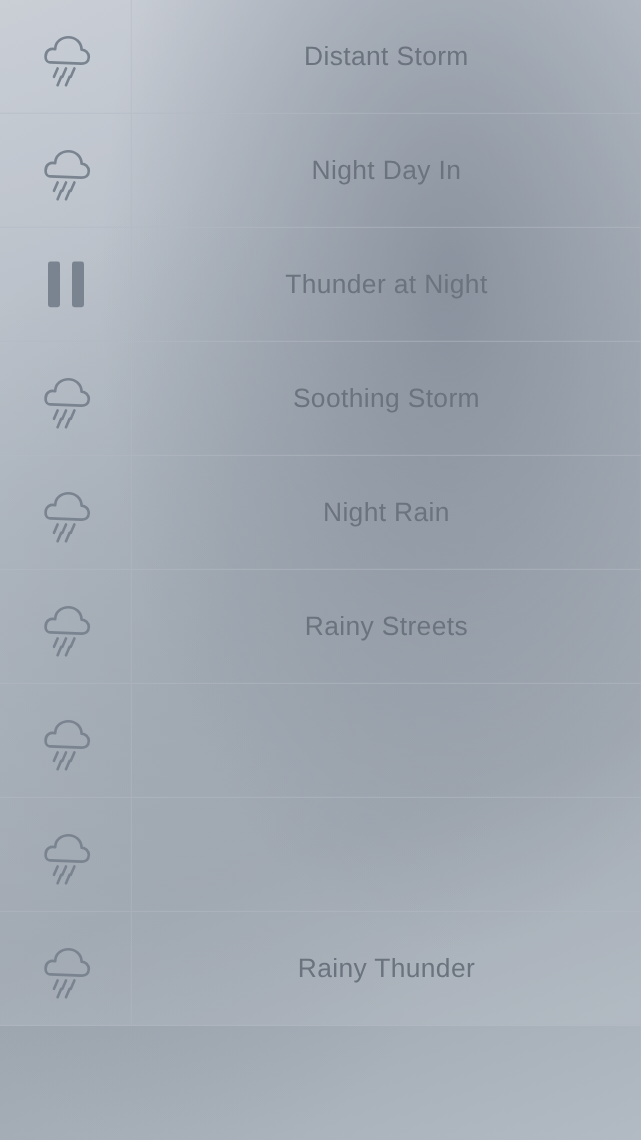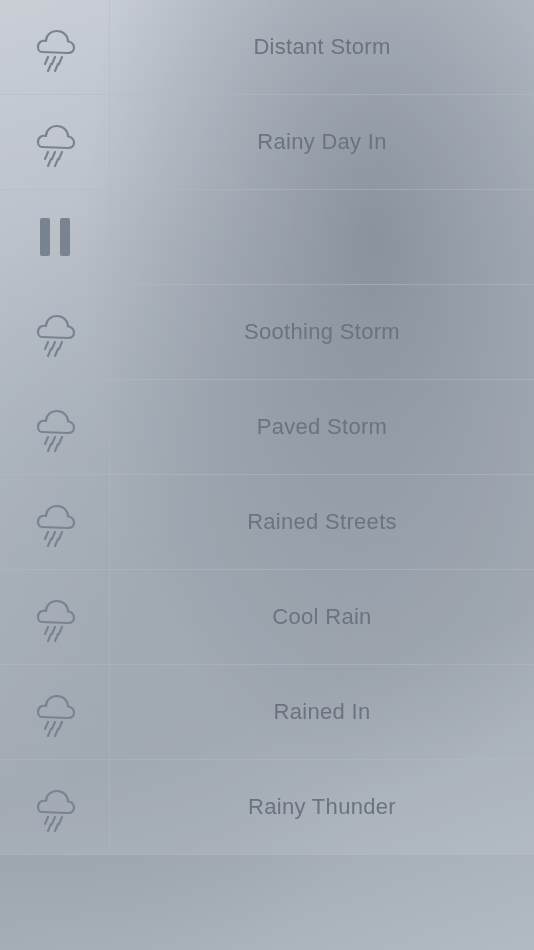--- a/index.html
+++ b/index.html
@@ -127,30 +127,33 @@
       <path d="M14 32 C14 32 10 32 10 27 C10 22 14 20 18 21 C18 15 23 11 29 11 C35 11 40 15.5 40 21.5 C43 21.5 46 24 46 27.5 C46 31.5 43 33 40 33 L14 32Z" stroke="#7a8490" stroke-width="2.2" stroke-linecap="round" stroke-linejoin="round" fill="none"></path>
 
       <line x1="20" y1="37" x2="17" y2="44" stroke="#7a8490" stroke-width="2.2" stroke-linecap="round"></line>
       <line x1="27" y1="37" x2="24" y2="44" stroke="#7a8490" stroke-width="2.2" stroke-linecap="round"></line>
       <line x1="34" y1="37" x2="31" y2="44" stroke="#7a8490" stroke-width="2.2" stroke-linecap="round"></line>
       <line x1="23" y1="44" x2="20" y2="51" stroke="#7a8490" stroke-width="2.2" stroke-linecap="round"></line>
       <line x1="30" y1="44" x2="27" y2="51" stroke="#7a8490" stroke-width="2.2" stroke-linecap="round"></line>
     </svg>
       </div>
       <div class="label-col">
-        <span class="item-label">Rainy Day In</span>
+        <span class="item-label">Night Day In</span>
       </div>
     </div>
     <div class="list-item">
       <div class="icon-col">
         <div class="pause-icon">
       <div class="pause-bar"></div>
       <div class="pause-bar"></div>
     </div>
       </div>
+      <div class="label-col">
+        <span class="item-label">Thunder at Night</span>
+      </div>
     </div>
     <div class="list-item">
       <div class="icon-col">
         <svg class="rain-icon" viewBox="0 0 54 54" fill="none" xmlns="http://www.w3.org/2000/svg">
 
       <path d="M14 32 C14 32 10 32 10 27 C10 22 14 20 18 21 C18 15 23 11 29 11 C35 11 40 15.5 40 21.5 C43 21.5 46 24 46 27.5 C46 31.5 43 33 40 33 L14 32Z" stroke="#7a8490" stroke-width="2.2" stroke-linecap="round" stroke-linejoin="round" fill="none"></path>
 
       <line x1="20" y1="37" x2="17" y2="44" stroke="#7a8490" stroke-width="2.2" stroke-linecap="round"></line>
       <line x1="27" y1="37" x2="24" y2="44" stroke="#7a8490" stroke-width="2.2" stroke-linecap="round"></line>
       <line x1="34" y1="37" x2="31" y2="44" stroke="#7a8490" stroke-width="2.2" stroke-linecap="round"></line>
@@ -169,72 +172,66 @@
       <path d="M14 32 C14 32 10 32 10 27 C10 22 14 20 18 21 C18 15 23 11 29 11 C35 11 40 15.5 40 21.5 C43 21.5 46 24 46 27.5 C46 31.5 43 33 40 33 L14 32Z" stroke="#7a8490" stroke-width="2.2" stroke-linecap="round" stroke-linejoin="round" fill="none"></path>
 
       <line x1="20" y1="37" x2="17" y2="44" stroke="#7a8490" stroke-width="2.2" stroke-linecap="round"></line>
       <line x1="27" y1="37" x2="24" y2="44" stroke="#7a8490" stroke-width="2.2" stroke-linecap="round"></line>
       <line x1="34" y1="37" x2="31" y2="44" stroke="#7a8490" stroke-width="2.2" stroke-linecap="round"></line>
       <line x1="23" y1="44" x2="20" y2="51" stroke="#7a8490" stroke-width="2.2" stroke-linecap="round"></line>
       <line x1="30" y1="44" x2="27" y2="51" stroke="#7a8490" stroke-width="2.2" stroke-linecap="round"></line>
     </svg>
       </div>
       <div class="label-col">
-        <span class="item-label">Paved Storm</span>
-      </div>
-    </div>
-    <div class="list-item">
-      <div class="icon-col">
-        <svg class="rain-icon" viewBox="0 0 54 54" fill="none" xmlns="http://www.w3.org/2000/svg">
-
-      <path d="M14 32 C14 32 10 32 10 27 C10 22 14 20 18 21 C18 15 23 11 29 11 C35 11 40 15.5 40 21.5 C43 21.5 46 24 46 27.5 C46 31.5 43 33 40 33 L14 32Z" stroke="#7a8490" stroke-width="2.2" stroke-linecap="round" stroke-linejoin="round" fill="none"></path>
-
-      <line x1="20" y1="37" x2="17" y2="44" stroke="#7a8490" stroke-width="2.2" stroke-linecap="round"></line>
-      <line x1="27" y1="37" x2="24" y2="44" stroke="#7a8490" stroke-width="2.2" stroke-linecap="round"></line>
-      <line x1="34" y1="37" x2="31" y2="44" stroke="#7a8490" stroke-width="2.2" stroke-linecap="round"></line>
-      <line x1="23" y1="44" x2="20" y2="51" stroke="#7a8490" stroke-width="2.2" stroke-linecap="round"></line>
-      <line x1="30" y1="44" x2="27" y2="51" stroke="#7a8490" stroke-width="2.2" stroke-linecap="round"></line>
-    </svg>
-      </div>
-      <div class="label-col">
-        <span class="item-label">Rained Streets</span>
-      </div>
-    </div>
-    <div class="list-item">
-      <div class="icon-col">
-        <svg class="rain-icon" viewBox="0 0 54 54" fill="none" xmlns="http://www.w3.org/2000/svg">
-
-      <path d="M14 32 C14 32 10 32 10 27 C10 22 14 20 18 21 C18 15 23 11 29 11 C35 11 40 15.5 40 21.5 C43 21.5 46 24 46 27.5 C46 31.5 43 33 40 33 L14 32Z" stroke="#7a8490" stroke-width="2.2" stroke-linecap="round" stroke-linejoin="round" fill="none"></path>
-
-      <line x1="20" y1="37" x2="17" y2="44" stroke="#7a8490" stroke-width="2.2" stroke-linecap="round"></line>
-      <line x1="27" y1="37" x2="24" y2="44" stroke="#7a8490" stroke-width="2.2" stroke-linecap="round"></line>
-      <line x1="34" y1="37" x2="31" y2="44" stroke="#7a8490" stroke-width="2.2" stroke-linecap="round"></line>
-      <line x1="23" y1="44" x2="20" y2="51" stroke="#7a8490" stroke-width="2.2" stroke-linecap="round"></line>
-      <line x1="30" y1="44" x2="27" y2="51" stroke="#7a8490" stroke-width="2.2" stroke-linecap="round"></line>
-    </svg>
-      </div>
-      <div class="label-col">
-        <span class="item-label">Cool Rain</span>
-      </div>
-    </div>
-    <div class="list-item">
-      <div class="icon-col">
-        <svg class="rain-icon" viewBox="0 0 54 54" fill="none" xmlns="http://www.w3.org/2000/svg">
-
-      <path d="M14 32 C14 32 10 32 10 27 C10 22 14 20 18 21 C18 15 23 11 29 11 C35 11 40 15.5 40 21.5 C43 21.5 46 24 46 27.5 C46 31.5 43 33 40 33 L14 32Z" stroke="#7a8490" stroke-width="2.2" stroke-linecap="round" stroke-linejoin="round" fill="none"></path>
-
-      <line x1="20" y1="37" x2="17" y2="44" stroke="#7a8490" stroke-width="2.2" stroke-linecap="round"></line>
-      <line x1="27" y1="37" x2="24" y2="44" stroke="#7a8490" stroke-width="2.2" stroke-linecap="round"></line>
-      <line x1="34" y1="37" x2="31" y2="44" stroke="#7a8490" stroke-width="2.2" stroke-linecap="round"></line>
-      <line x1="23" y1="44" x2="20" y2="51" stroke="#7a8490" stroke-width="2.2" stroke-linecap="round"></line>
-      <line x1="30" y1="44" x2="27" y2="51" stroke="#7a8490" stroke-width="2.2" stroke-linecap="round"></line>
-    </svg>
-      </div>
-      <div class="label-col">
-        <span class="item-label">Rained In</span>
+        <span class="item-label">Night Rain</span>
+      </div>
+    </div>
+    <div class="list-item">
+      <div class="icon-col">
+        <svg class="rain-icon" viewBox="0 0 54 54" fill="none" xmlns="http://www.w3.org/2000/svg">
+
+      <path d="M14 32 C14 32 10 32 10 27 C10 22 14 20 18 21 C18 15 23 11 29 11 C35 11 40 15.5 40 21.5 C43 21.5 46 24 46 27.5 C46 31.5 43 33 40 33 L14 32Z" stroke="#7a8490" stroke-width="2.2" stroke-linecap="round" stroke-linejoin="round" fill="none"></path>
+
+      <line x1="20" y1="37" x2="17" y2="44" stroke="#7a8490" stroke-width="2.2" stroke-linecap="round"></line>
+      <line x1="27" y1="37" x2="24" y2="44" stroke="#7a8490" stroke-width="2.2" stroke-linecap="round"></line>
+      <line x1="34" y1="37" x2="31" y2="44" stroke="#7a8490" stroke-width="2.2" stroke-linecap="round"></line>
+      <line x1="23" y1="44" x2="20" y2="51" stroke="#7a8490" stroke-width="2.2" stroke-linecap="round"></line>
+      <line x1="30" y1="44" x2="27" y2="51" stroke="#7a8490" stroke-width="2.2" stroke-linecap="round"></line>
+    </svg>
+      </div>
+      <div class="label-col">
+        <span class="item-label">Rainy Streets</span>
+      </div>
+    </div>
+    <div class="list-item">
+      <div class="icon-col">
+        <svg class="rain-icon" viewBox="0 0 54 54" fill="none" xmlns="http://www.w3.org/2000/svg">
+
+      <path d="M14 32 C14 32 10 32 10 27 C10 22 14 20 18 21 C18 15 23 11 29 11 C35 11 40 15.5 40 21.5 C43 21.5 46 24 46 27.5 C46 31.5 43 33 40 33 L14 32Z" stroke="#7a8490" stroke-width="2.2" stroke-linecap="round" stroke-linejoin="round" fill="none"></path>
+
+      <line x1="20" y1="37" x2="17" y2="44" stroke="#7a8490" stroke-width="2.2" stroke-linecap="round"></line>
+      <line x1="27" y1="37" x2="24" y2="44" stroke="#7a8490" stroke-width="2.2" stroke-linecap="round"></line>
+      <line x1="34" y1="37" x2="31" y2="44" stroke="#7a8490" stroke-width="2.2" stroke-linecap="round"></line>
+      <line x1="23" y1="44" x2="20" y2="51" stroke="#7a8490" stroke-width="2.2" stroke-linecap="round"></line>
+      <line x1="30" y1="44" x2="27" y2="51" stroke="#7a8490" stroke-width="2.2" stroke-linecap="round"></line>
+    </svg>
+      </div>
+    </div>
+    <div class="list-item">
+      <div class="icon-col">
+        <svg class="rain-icon" viewBox="0 0 54 54" fill="none" xmlns="http://www.w3.org/2000/svg">
+
+      <path d="M14 32 C14 32 10 32 10 27 C10 22 14 20 18 21 C18 15 23 11 29 11 C35 11 40 15.5 40 21.5 C43 21.5 46 24 46 27.5 C46 31.5 43 33 40 33 L14 32Z" stroke="#7a8490" stroke-width="2.2" stroke-linecap="round" stroke-linejoin="round" fill="none"></path>
+
+      <line x1="20" y1="37" x2="17" y2="44" stroke="#7a8490" stroke-width="2.2" stroke-linecap="round"></line>
+      <line x1="27" y1="37" x2="24" y2="44" stroke="#7a8490" stroke-width="2.2" stroke-linecap="round"></line>
+      <line x1="34" y1="37" x2="31" y2="44" stroke="#7a8490" stroke-width="2.2" stroke-linecap="round"></line>
+      <line x1="23" y1="44" x2="20" y2="51" stroke="#7a8490" stroke-width="2.2" stroke-linecap="round"></line>
+      <line x1="30" y1="44" x2="27" y2="51" stroke="#7a8490" stroke-width="2.2" stroke-linecap="round"></line>
+    </svg>
       </div>
     </div>
     <div class="list-item">
       <div class="icon-col">
         <svg class="rain-icon" viewBox="0 0 54 54" fill="none" xmlns="http://www.w3.org/2000/svg">
 
       <path d="M14 32 C14 32 10 32 10 27 C10 22 14 20 18 21 C18 15 23 11 29 11 C35 11 40 15.5 40 21.5 C43 21.5 46 24 46 27.5 C46 31.5 43 33 40 33 L14 32Z" stroke="#7a8490" stroke-width="2.2" stroke-linecap="round" stroke-linejoin="round" fill="none"></path>
 
       <line x1="20" y1="37" x2="17" y2="44" stroke="#7a8490" stroke-width="2.2" stroke-linecap="round"></line>
       <line x1="27" y1="37" x2="24" y2="44" stroke="#7a8490" stroke-width="2.2" stroke-linecap="round"></line>

